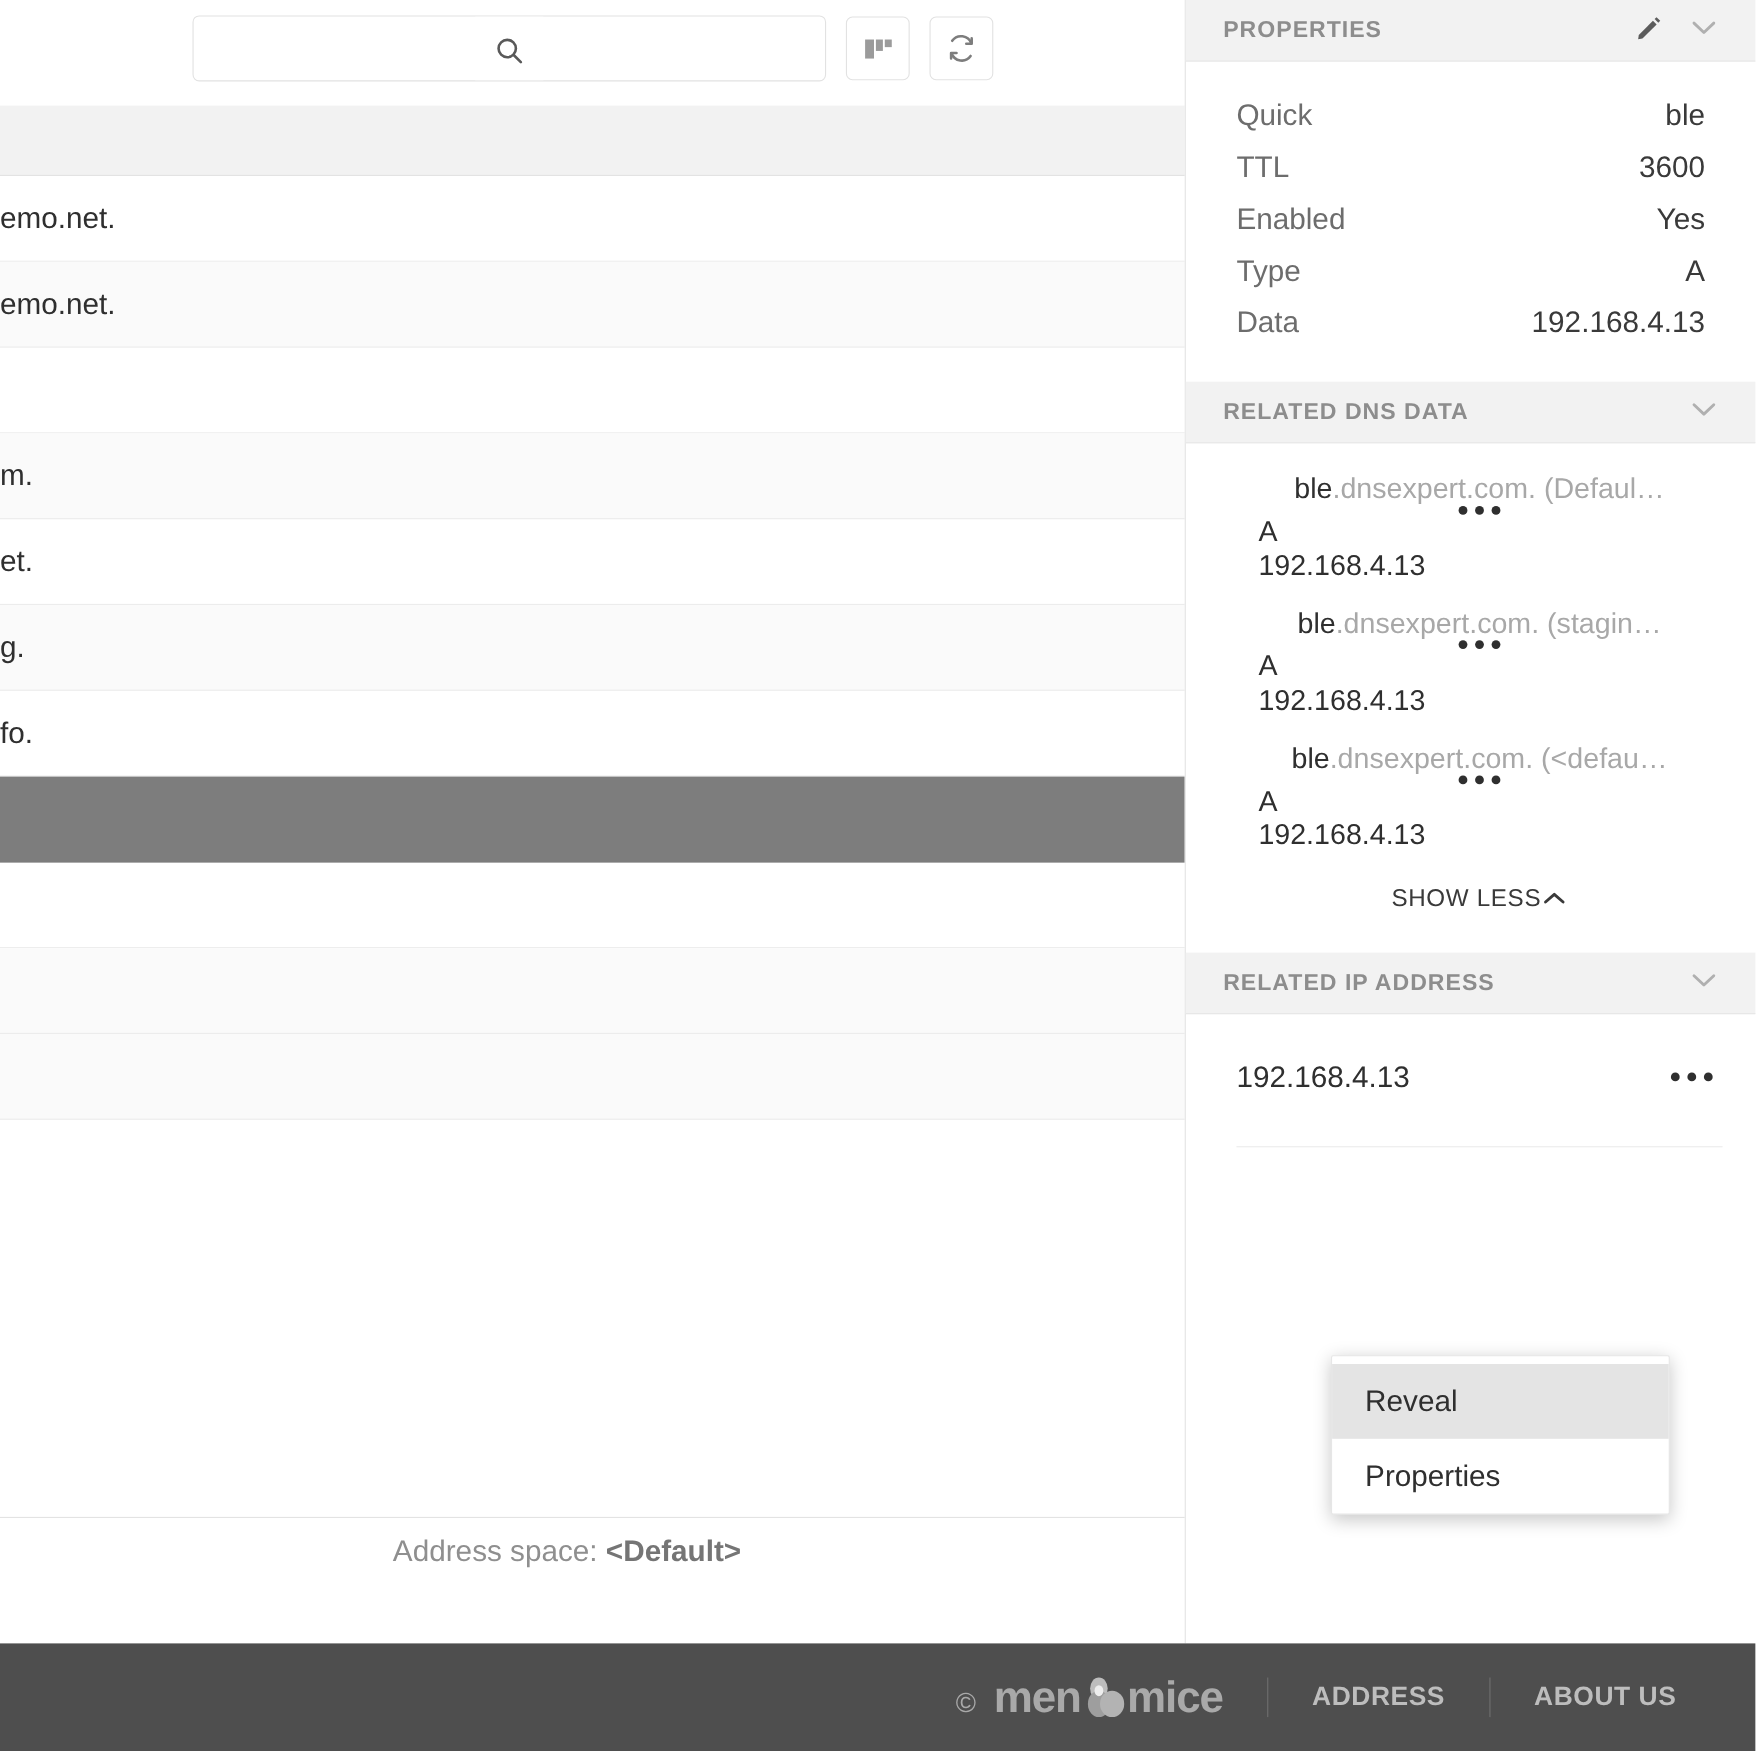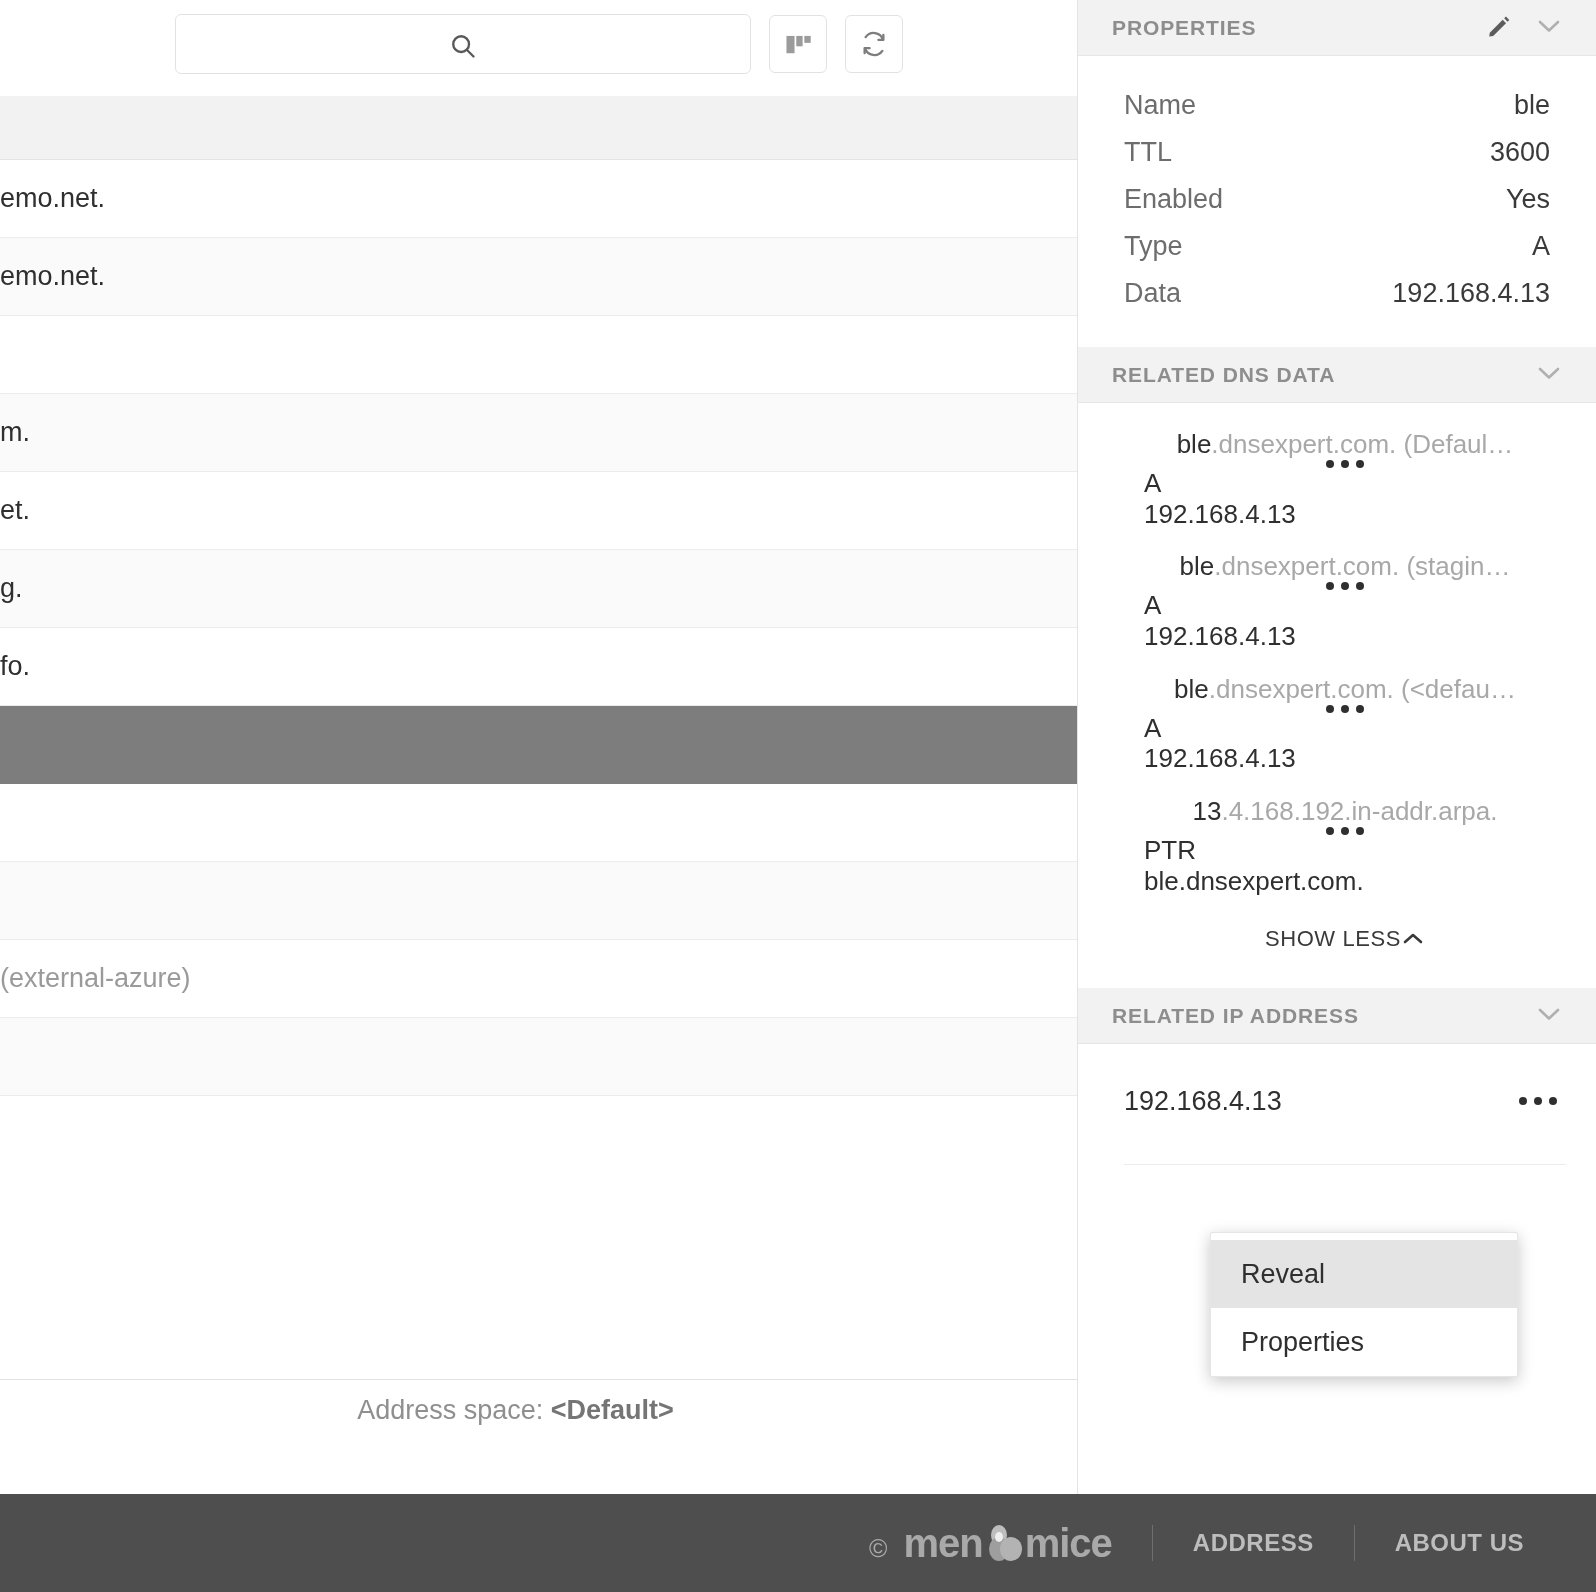--- a/index.html
+++ b/index.html
@@ -227,23 +227,20 @@
         </div>
       <div class="trow sel">
           <span class="cell"></span>
         </div>
       <div class="trow">
           <span class="cell"></span>
         </div>
       <div class="trow alt">
           <span class="cell"></span>
         </div>
-      <div class="trow">
-          <span class="cell muted">(external-azure)</span>
-        </div>
       <div class="trow alt">
           <span class="cell"></span>
         </div>
       <div class="filler"></div>
     </div>
 
     <div class="addr-space">
       <span>Address space:</span>
       <b>&lt;Default&gt;</b>
     </div>
@@ -263,21 +260,21 @@
         <span>
           <svg width="30" height="20" viewBox="0 0 30 20" fill="none" stroke="#b0b0b0" stroke-width="2.6" stroke-linecap="round" stroke-linejoin="round">
             <polyline points="6,6 15,14.5 24,6"></polyline>
           </svg>
         </span>
       </div>
     </div>
 
     <div class="prop-body">
       <div class="prop-row">
-        <span class="prop-k">Name</span>
+        <span class="prop-k">Quick</span>
         <span class="prop-v">ble</span>
       </div>
       <div class="prop-row">
         <span class="prop-k">TTL</span>
         <span class="prop-v">3600</span>
       </div>
       <div class="prop-row">
         <span class="prop-k">Enabled</span>
         <span class="prop-v">Yes</span>
       </div>
@@ -336,32 +333,20 @@
           <div class="kebab">
               <i></i>
               <i></i>
               <i></i>
             </div>
         </div>
         <div class="dns-sub">A</div>
         <div class="dns-sub">192.168.4.13</div>
       </div>
 
-      <div class="dns-item">
-        <div class="dns-line1">
-          <div class="dns-name"><b>13</b><span>.4.168.192.in-addr.arpa.</span></div>
-          <div class="kebab">
-              <i></i>
-              <i></i>
-              <i></i>
-            </div>
-        </div>
-        <div class="dns-sub">PTR</div>
-        <div class="dns-sub">ble.dnsexpert.com.</div>
-      </div>
 
       <div class="show-less">
         <span>SHOW LESS</span>
         <span>
           <svg width="24" height="15" viewBox="0 0 24 15" fill="none" stroke="#3a3a3a" stroke-width="2.6" stroke-linecap="round" stroke-linejoin="round">
             <polyline points="4,11 12,4 20,11"></polyline>
           </svg>
         </span>
       </div>
     </div>

